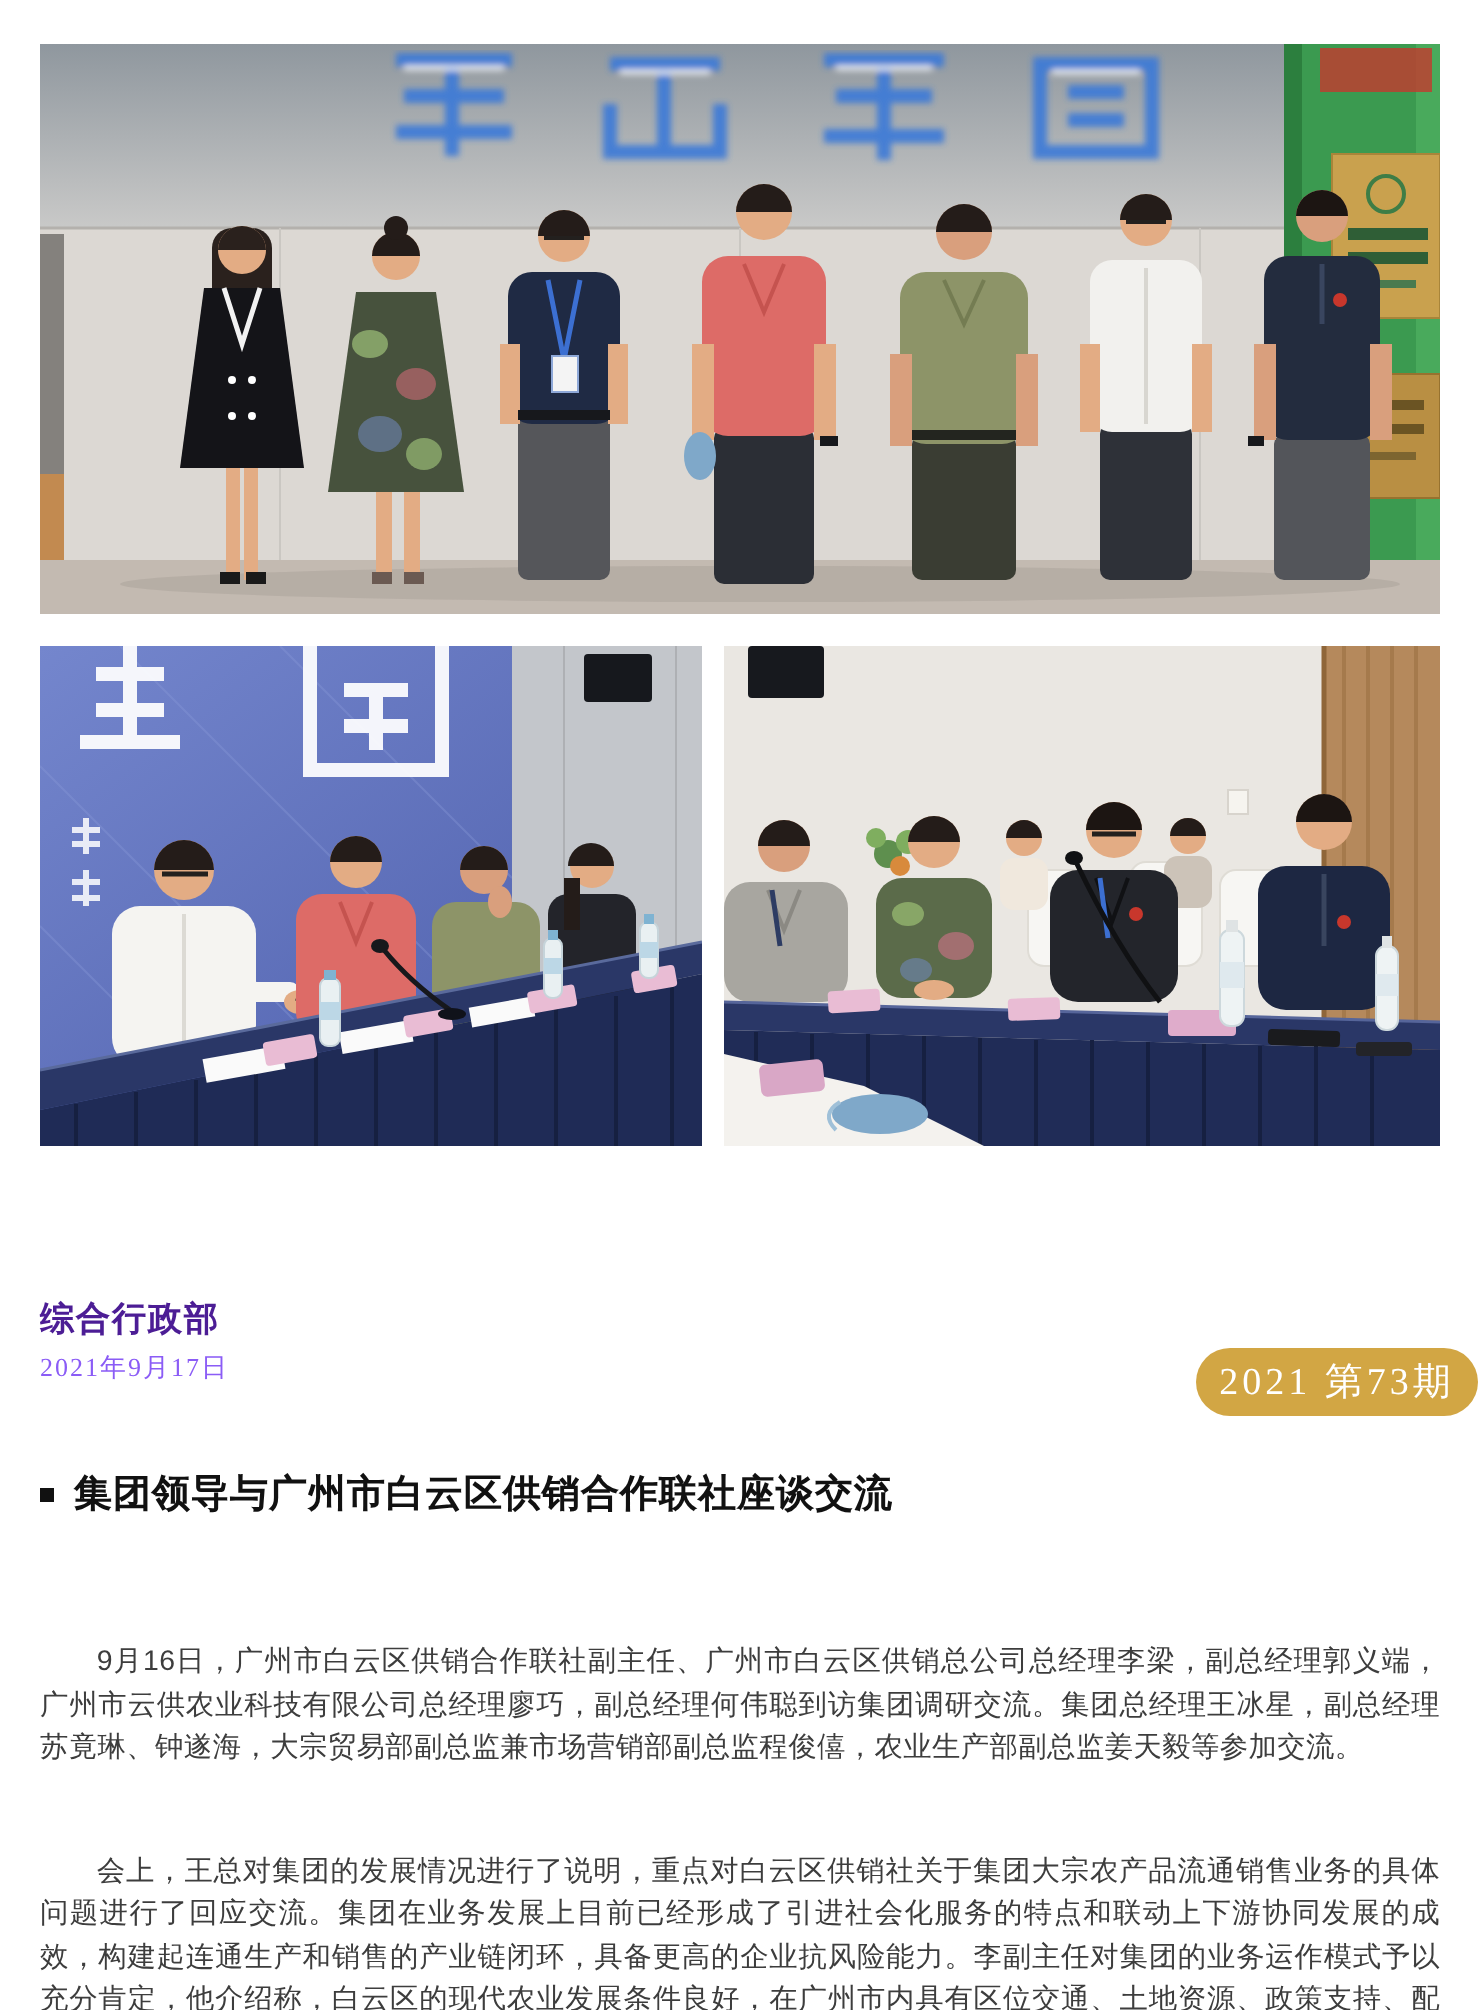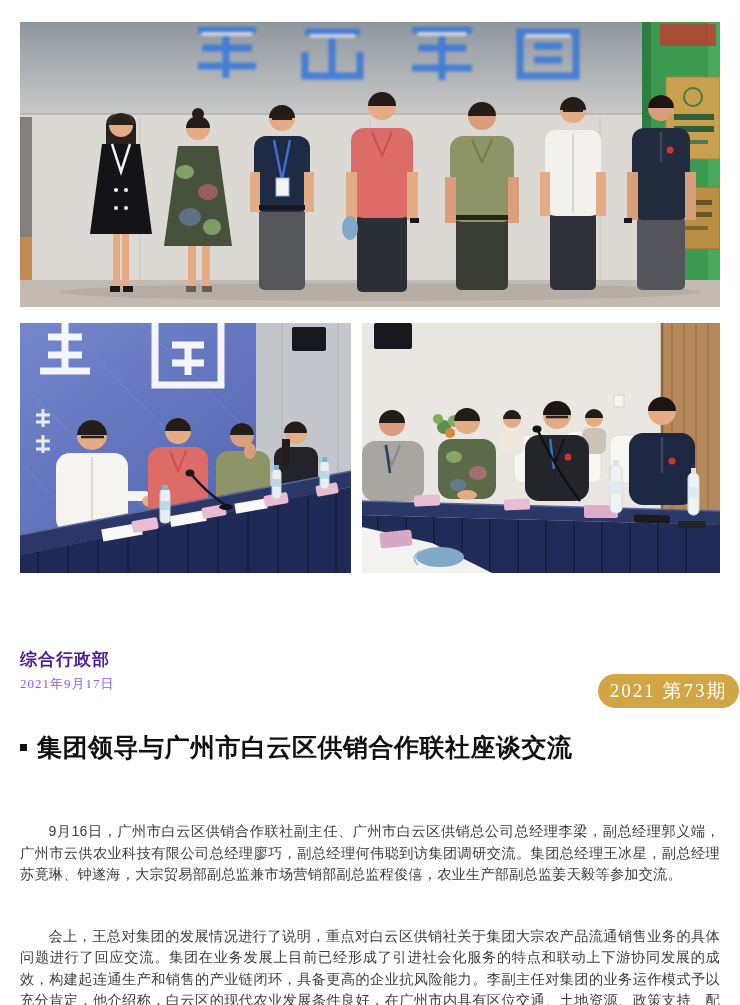--- a/index.html
+++ b/index.html
@@ -33,21 +33,21 @@
     font-size:19px; letter-spacing:2px;margin-top:20px;
   }
   .headline-row {
     position:absolute; left:20px; top:736px; width:700px;
     display:flex; align-items:flex-start;
   }
   .headline-bullet {
     width:7px; height:7px; background:#111; margin:8px 10px 0 0; flex:0 0 auto;
   }
   .headline {
-    font-size:25px; font-weight:bold; color:#111;
+    font-size:19px; font-weight:bold; color:#111;
     letter-spacing:0.5px; line-height:23px;
   }
   .article-body {
     position:absolute; left:20px; top:781px; width:700px;
     font-size:14.2px; line-height:21.5px; color:#3d3d3d;
     text-align:justify; letter-spacing:0.2px;
   }
   .article-body p { text-indent:2em;margin-top:40px; }
 </style>
 </head>

